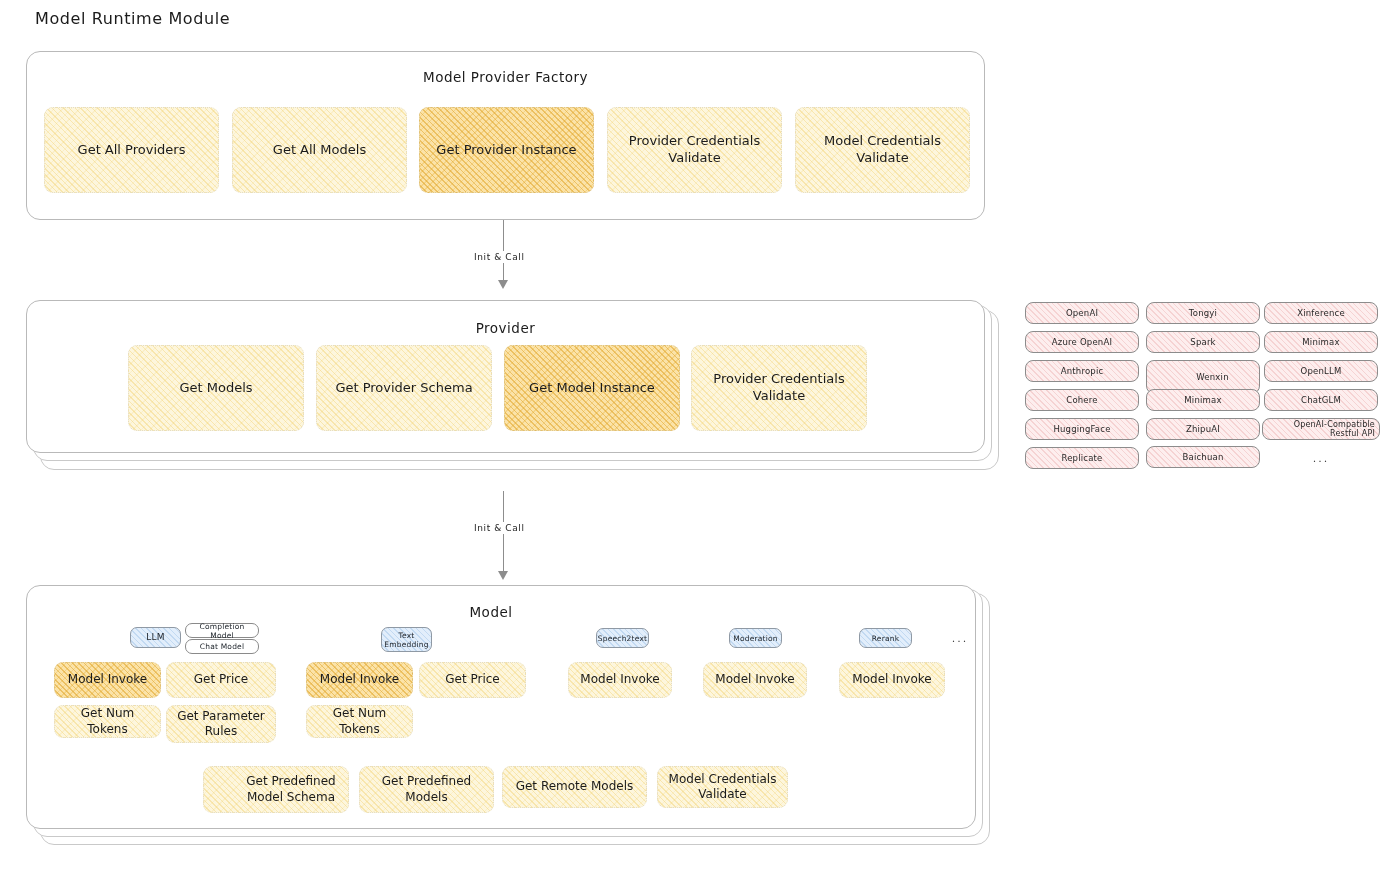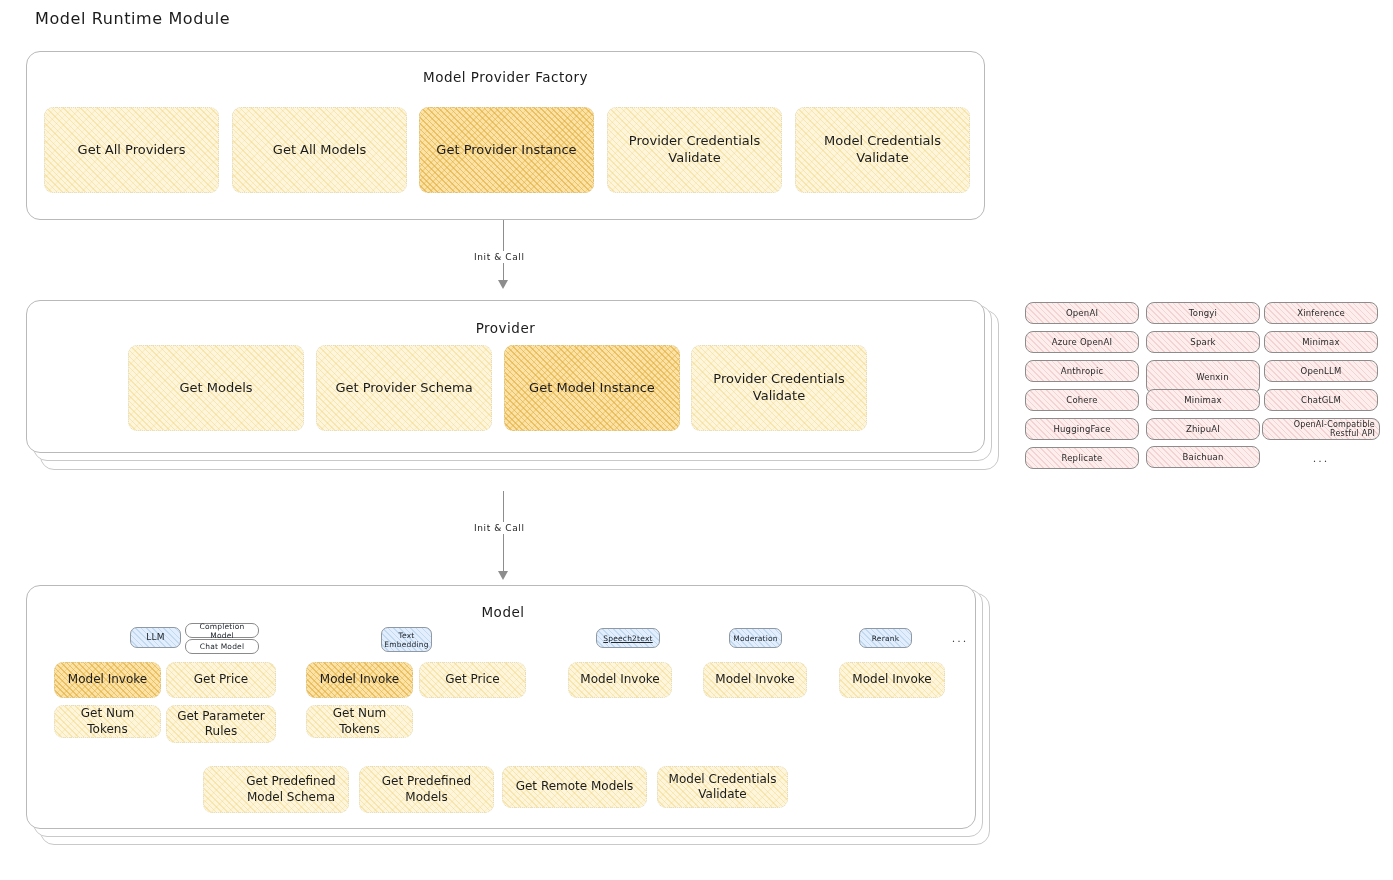--- a/index.html
+++ b/index.html
@@ -227,21 +227,21 @@
   </div>
   <div class="ellipsis" style="left:1262px;top:452px;width:118px;">...</div>
 
   <div class="arrow-line" style="left:503px;top:491px;height:82px;"></div>
   <div class="arrow-head" style="left:498px;top:571px;"></div>
   <div class="arrow-label" style="left:470px;top:522px;">Init &amp; Call</div>
 
   <div class="card-shadow" style="left:40px;top:593px;width:950px;height:252px;"></div>
   <div class="card-shadow" style="left:33px;top:589px;width:950px;height:248px;"></div>
   <div class="card" style="left:26px;top:585px;width:950px;height:244px;"></div>
-  <div class="card-title" style="left:26px;top:604px;width:930px;margin-left:12px;">Model</div>
+  <div class="card-title" style="left:26px;top:604px;width:930px;">Model</div>
 
   <div class="badge blue" style="left:130px;top:627px;width:51px;height:21px;font-size:9px;">
     <span>LLM</span>
   </div>
   <div class="badge plain" style="left:185px;top:623px;width:74px;height:15px;font-size:7.5px;">
     <span>Completion Model</span>
   </div>
   <div class="badge plain" style="left:185px;top:639px;width:74px;height:15px;font-size:7.5px;">
     <span>Chat Model</span>
   </div>
@@ -265,21 +265,21 @@
   <div class="box strong" style="left:306px;top:662px;width:107px;height:36px;font-size:12px;">
     <span>Model Invoke</span>
   </div>
   <div class="box pale" style="left:419px;top:662px;width:107px;height:36px;font-size:12px;">
     <span>Get Price</span>
   </div>
   <div class="box pale" style="left:306px;top:705px;width:107px;height:33px;font-size:12px;">
     <span>Get Num Tokens</span>
   </div>
 
-  <div class="badge blue" style="left:596px;top:628px;width:64px;height:20px;font-size:7.5px;text-decoration:underline;">
+  <div class="badge blue" style="left:596px;top:628px;width:53px;height:20px;font-size:7.5px;">
     <span>Speech2text</span>
   </div>
   <div class="box pale" style="left:568px;top:662px;width:104px;height:36px;font-size:12px;">
     <span>Model Invoke</span>
   </div>
 
   <div class="badge blue" style="left:729px;top:628px;width:53px;height:20px;font-size:7.5px;">
     <span>Moderation</span>
   </div>
   <div class="box pale" style="left:703px;top:662px;width:104px;height:36px;font-size:12px;">

